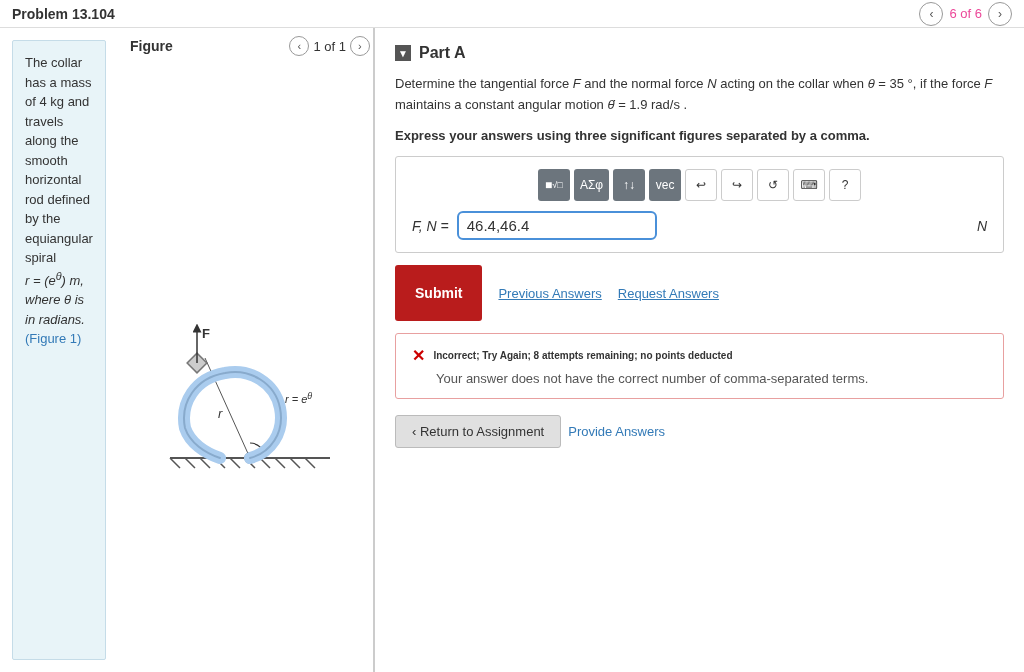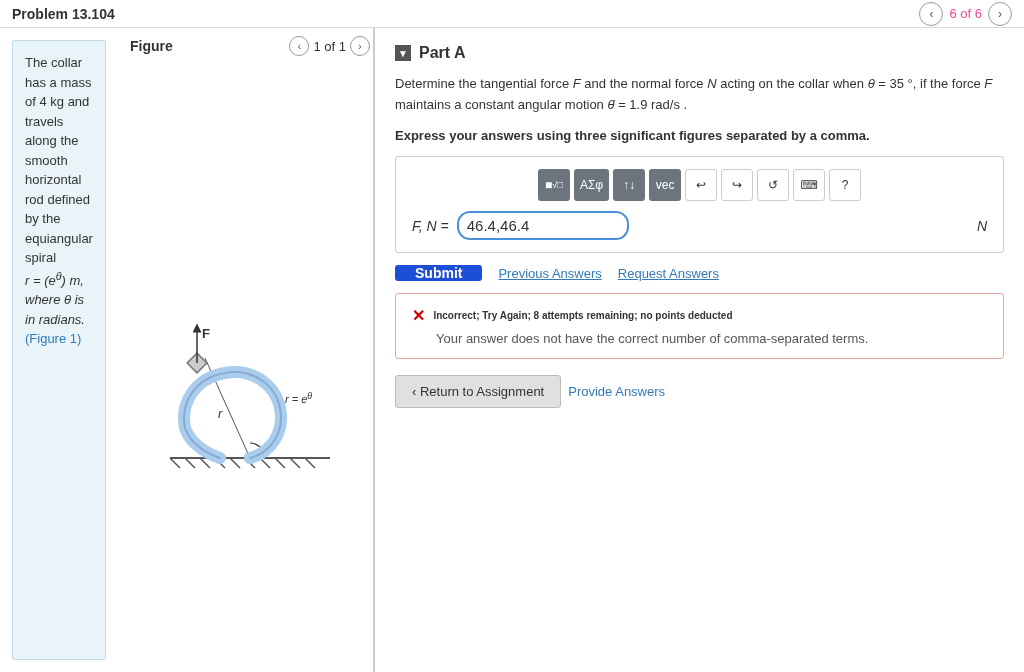--- a/index.html
+++ b/index.html
@@ -76,28 +76,28 @@
       border: none; cursor: pointer; border-radius: 3px; font-size: 12px;
       display: flex; align-items: center; justify-content: center; padding: 0 6px;
     }
     .tool-btn.light { background: #fff; color: #333; border: 1px solid #ccc; }
 
     .input-row {
       display: flex; align-items: center; gap: 8px;
     }
     .input-label { font-size: 14px; color: #333; font-style: italic; white-space: nowrap; }
     .answer-input {
-      border: 2px solid #4a90d9; border-radius: 13px; padding: 4px 8px;
-      font-size: 15px; width: 172px; outline: none; color: #333;
+      border: 2px solid #4a90d9; border-radius: 6px; padding: 4px 8px;
+      font-size: 15px; width: 200px; outline: none; color: #333;
     }
     .unit-label { font-size: 14px; color: #333; margin-left: auto; font-style: italic; }
 
     .action-row { display: flex; align-items: center; gap: 16px; margin-bottom: 12px; }
     .submit-btn {
-      background: #1d4ed8; color: #fff; border: none; padding: 0 20px;
+      background: #b91c1c; color: #fff; border: none; padding: 20px 20px;
       border-radius: 3px; cursor: pointer; font-size: 14px; font-weight: bold;
     }
     .link-btn {
       background: none; border: none; color: #337ab7; cursor: pointer; font-size: 13px; text-decoration: underline;
     }
 
     .error-box {
       border: 1px solid #e8a0a0; border-radius: 3px; background: #fff; padding: 12px 16px;
       margin-bottom: 16px;
     }

